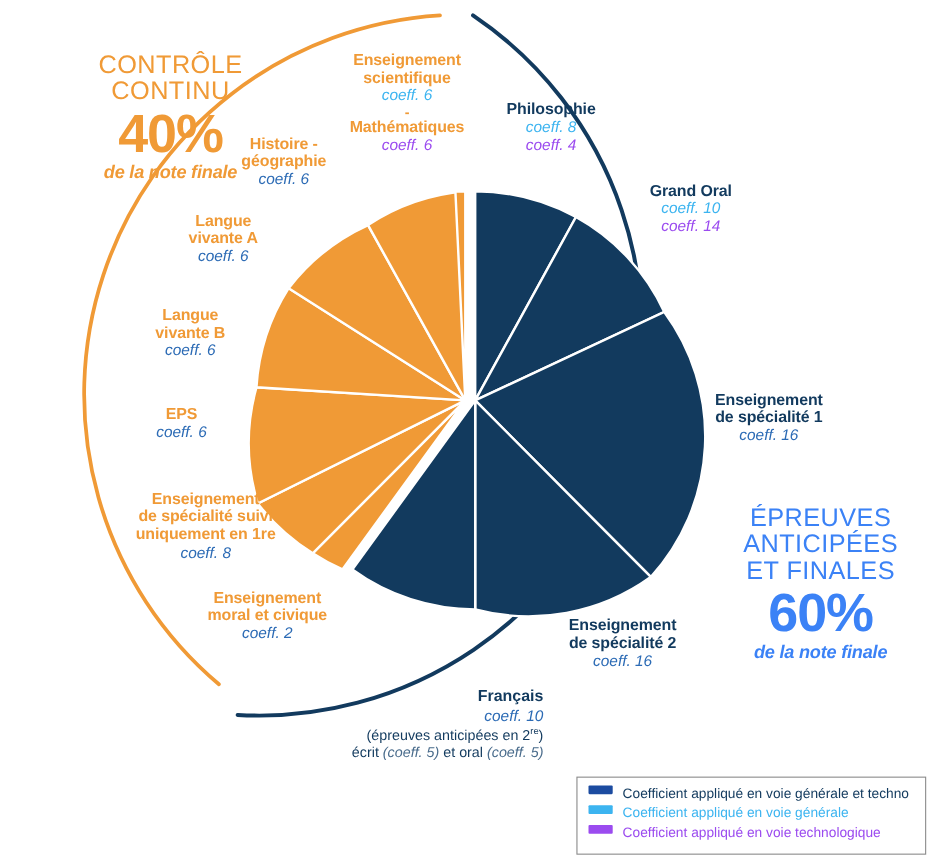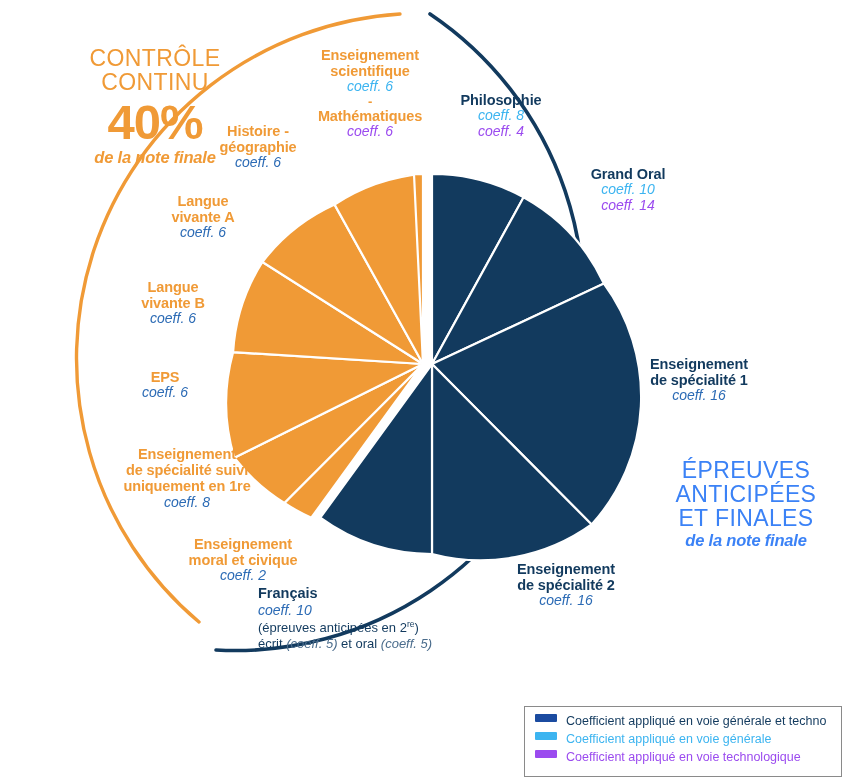--- a/index.html
+++ b/index.html
@@ -66,23 +66,24 @@
   .callout-orange .caps,
   .callout-orange .pct,
   .callout-orange .sub { color: #F09A36; }
   .callout-navy .caps,
   .callout-navy .pct,
   .callout-navy .sub { color: #3b82f6; }
 
   
   .fr-block {
     position: absolute;
-    text-align: left;
+    text-align: right;
     line-height: 1.2;
     white-space: nowrap;
+    margin-top: 40px;
   }
   .fr-block .fr-title {
     font-weight: bold;
     font-size: 14.5px;
     color: #123A5E;
   }
   .fr-block .fr-coef {
     font-style: italic;
     font-size: 14px;
     color: #2C6BB5;
@@ -174,20 +175,21 @@
     <div class="caps">CONTRÔLE</div>
     <div class="caps">CONTINU</div>
     <div class="pct" style="margin-top:4px;">40%</div>
     <div class="sub" style="margin-top:2px;">de la note finale</div>
   </div>
 
   <div class="callout callout-navy" style="left:648px; top:458px; width:196px;">
     <div class="caps">ÉPREUVES</div>
     <div class="caps">ANTICIPÉES</div>
     <div class="caps">ET FINALES</div>
+    <div class="pct" style="margin-top:4px;">60%</div>
     <div class="sub" style="margin-top:2px;">de la note finale</div>
   </div>
 
   <div class="lbl" style="left:305px; top:47px; width:130px;">
     <div class="name orange-name">Enseignement</div>
     <div class="name orange-name">scientifique</div>
     <div class="coef coef-ltblue">coeff. 6</div>
     <div class="name orange-name" style="font-size:13px; line-height:1;">-</div>
     <div class="name orange-name">Mathématiques</div>
     <div class="coef coef-purple">coeff. 6</div>

